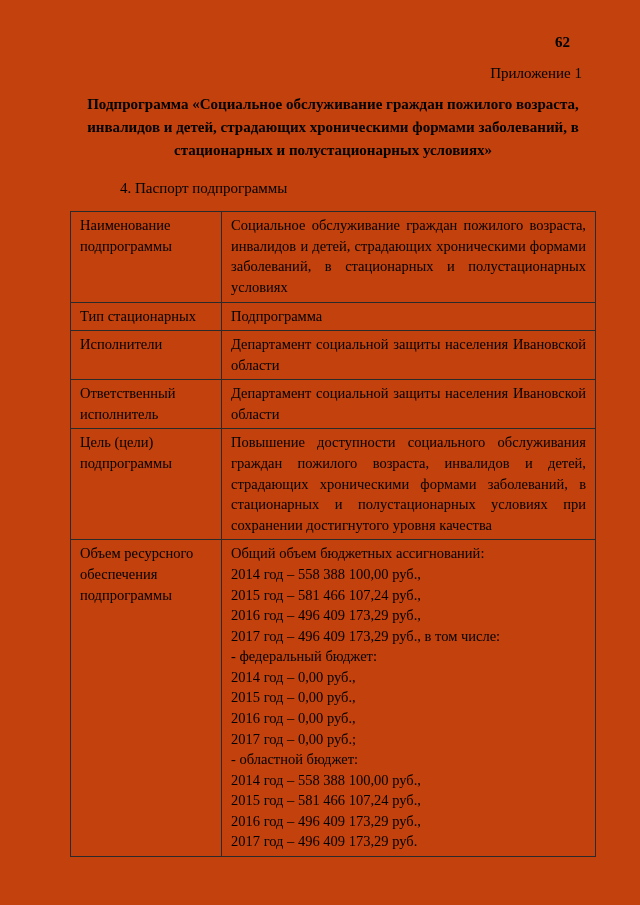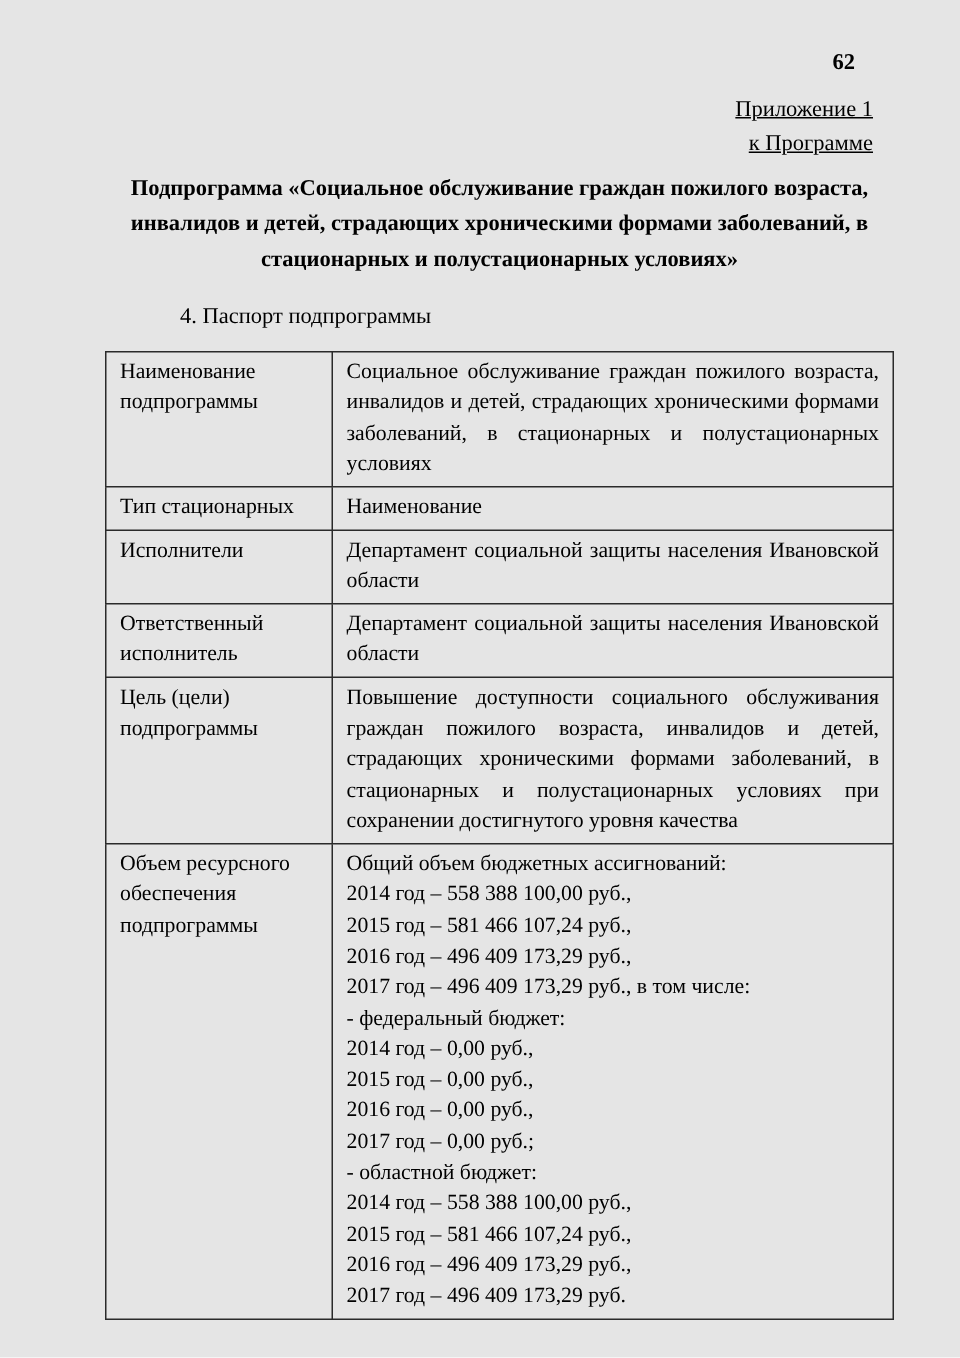--- a/index.html
+++ b/index.html
@@ -4,42 +4,41 @@
 <style>
   html, body {
     margin: 0;
     padding: 0;
     background: #ffffff;
   }
   .page {
     position: relative;
     width: 640px;
     height: 905px;
-    background: #e5e5e5;
+    background: #c2410c;
     font-family: "Liberation Serif", "DejaVu Serif", serif;
     color: #000000;
     box-sizing: border-box;
     overflow: hidden;
   }
   .page-number {
     position: absolute;
     top: 34px;
     right: 70px;
     font-weight: bold;
     font-size: 15px;
   }
   .content {
     padding: 62px 44px 0 70px;
   }
   .appendix {
     text-align: right;
     font-size: 15px;
     line-height: 1.5;
     padding-right: 14px;
-    text-decoration: underline;
   }
   .doc-title {
     margin-top: 8px;
     text-align: center;
     font-weight: bold;
     font-size: 15px;
     line-height: 1.55;
   }
   .section-heading {
     margin-top: 18px;
@@ -74,36 +73,35 @@
 <body>
 
 <div class="page">
 
   <div class="page-number">62</div>
 
   <div class="content">
 
     <div class="appendix">
       <div>Приложение 1</div>
-      <div>к Программе</div>
     </div>
 
     <div class="doc-title">Подпрограмма «Социальное обслуживание граждан пожилого возраста, инвалидов и детей, страдающих хроническими формами заболеваний, в стационарных и полустационарных условиях»</div>
 
     <div class="section-heading">4. Паспорт подпрограммы</div>
 
     <table class="passport">
       <tbody>
         <tr>
           <td class="label-cell">Наименование подпрограммы</td>
           <td class="value-cell">Социальное обслуживание граждан пожилого возраста, инвалидов и детей, страдающих хроническими формами заболеваний, в стационарных и полустационарных условиях</td>
         </tr>
         <tr>
           <td class="label-cell">Тип стационарных</td>
-          <td class="value-cell">Наименование</td>
+          <td class="value-cell">Подпрограмма</td>
         </tr>
         <tr>
           <td class="label-cell">Исполнители</td>
           <td class="value-cell">Департамент социальной защиты населения Ивановской области</td>
         </tr>
         <tr>
           <td class="label-cell">Ответственный исполнитель</td>
           <td class="value-cell">Департамент социальной защиты населения Ивановской области</td>
         </tr>
         <tr>

